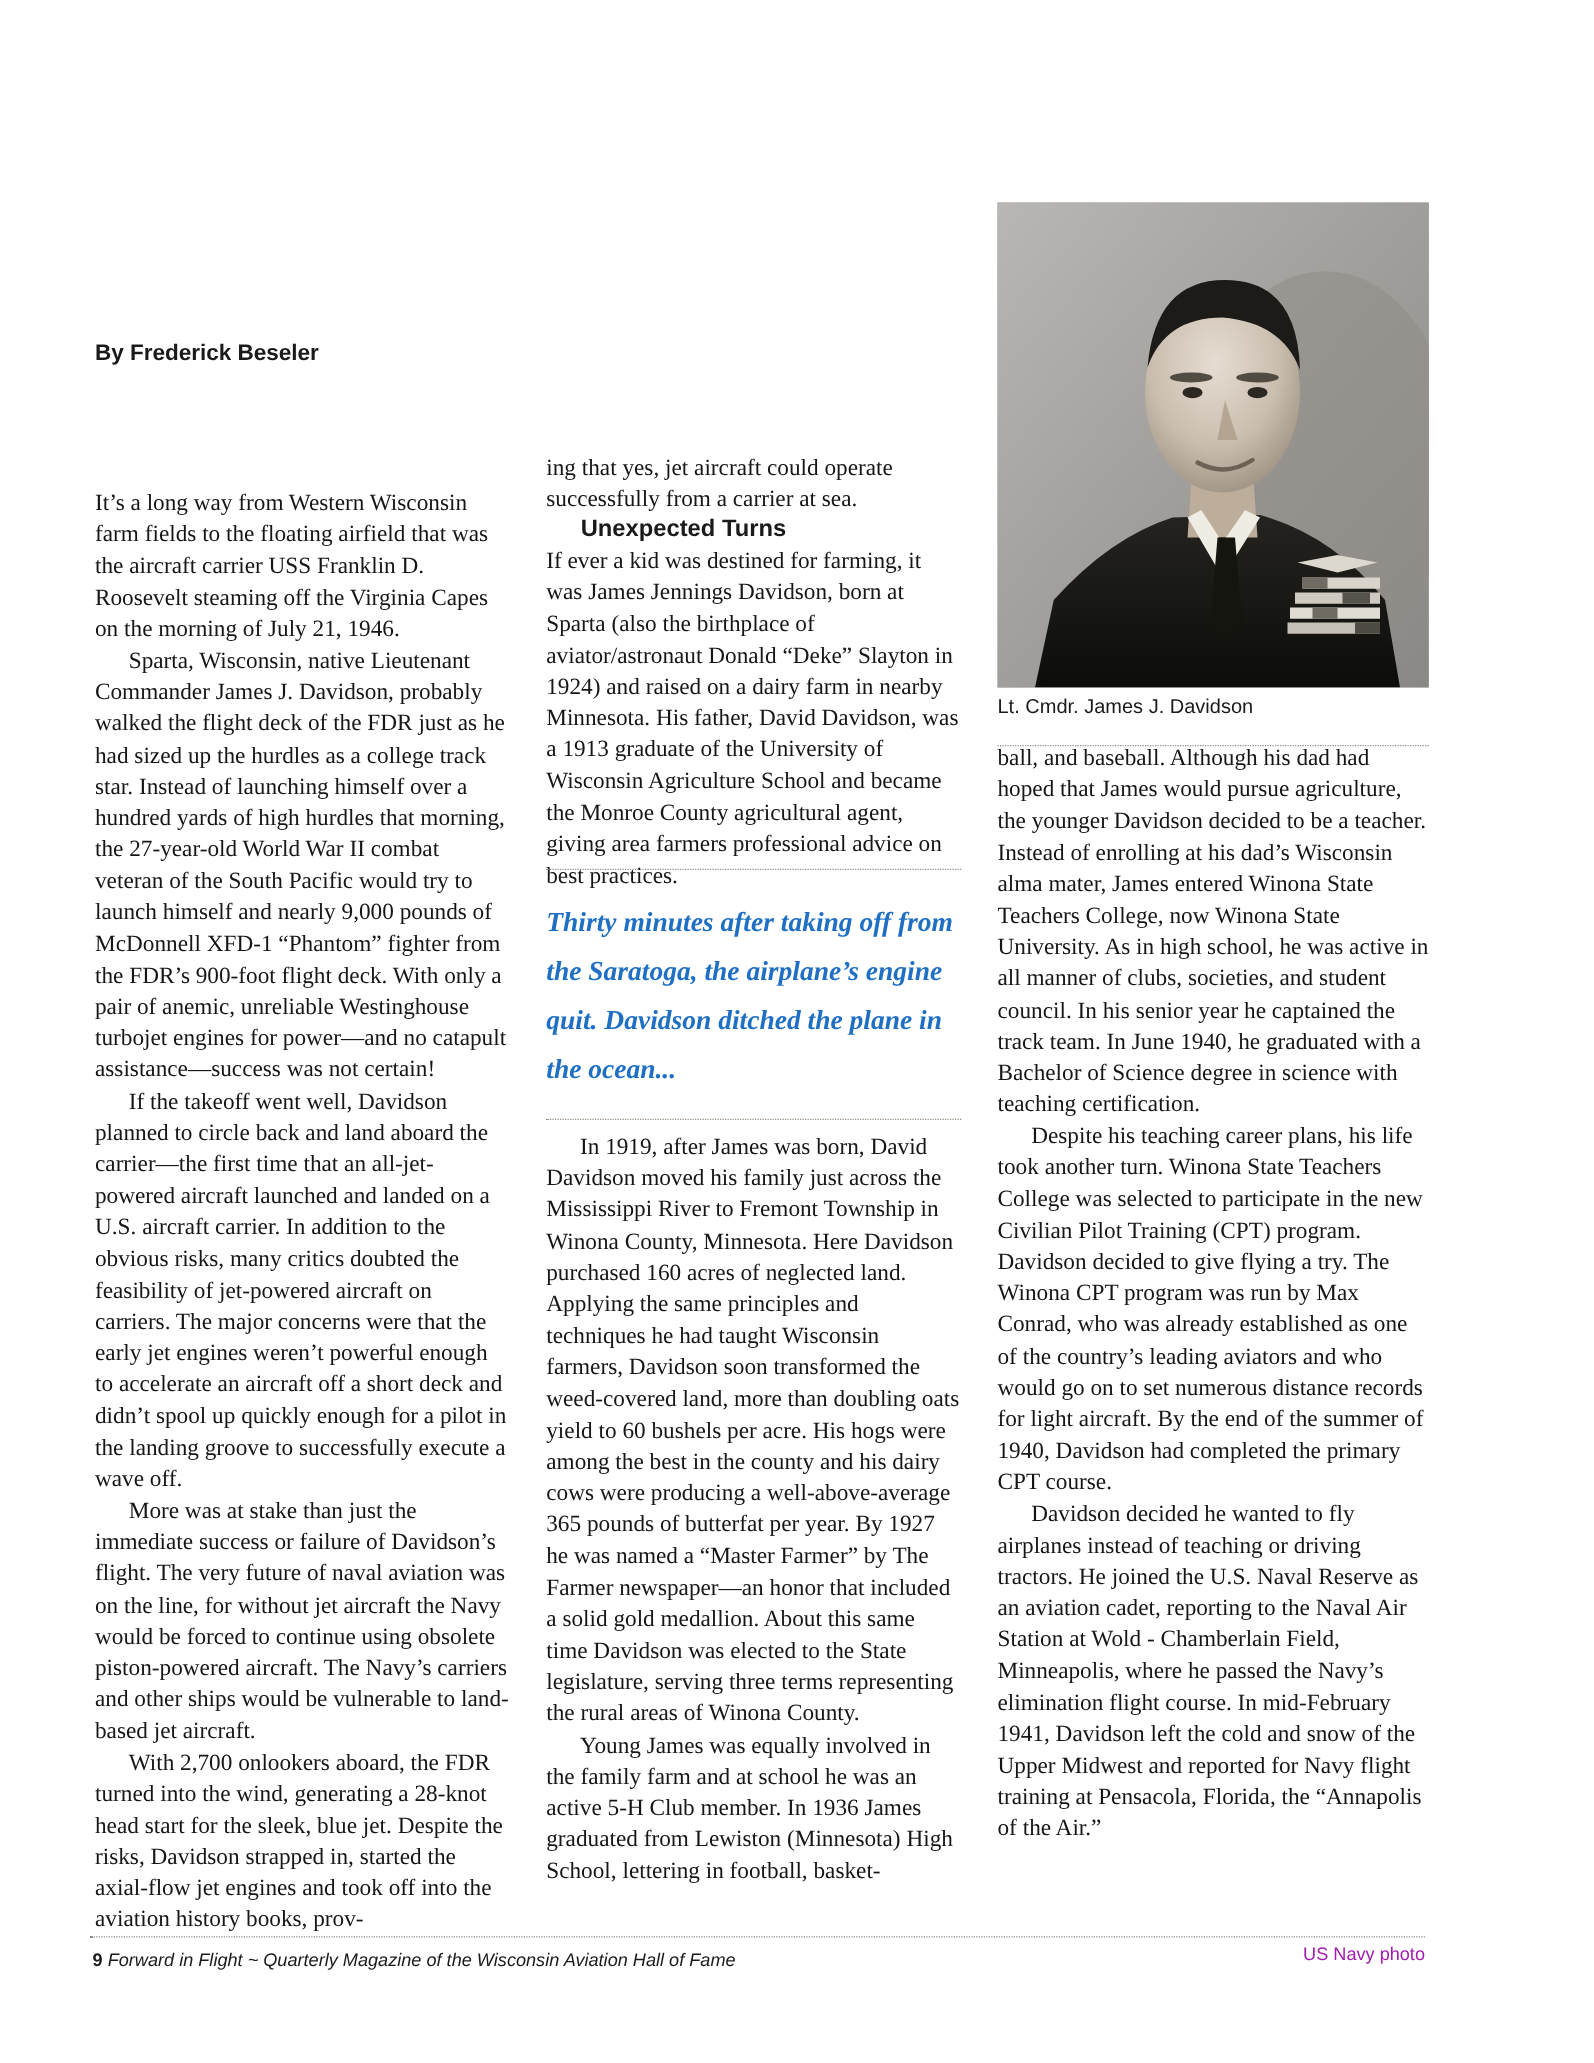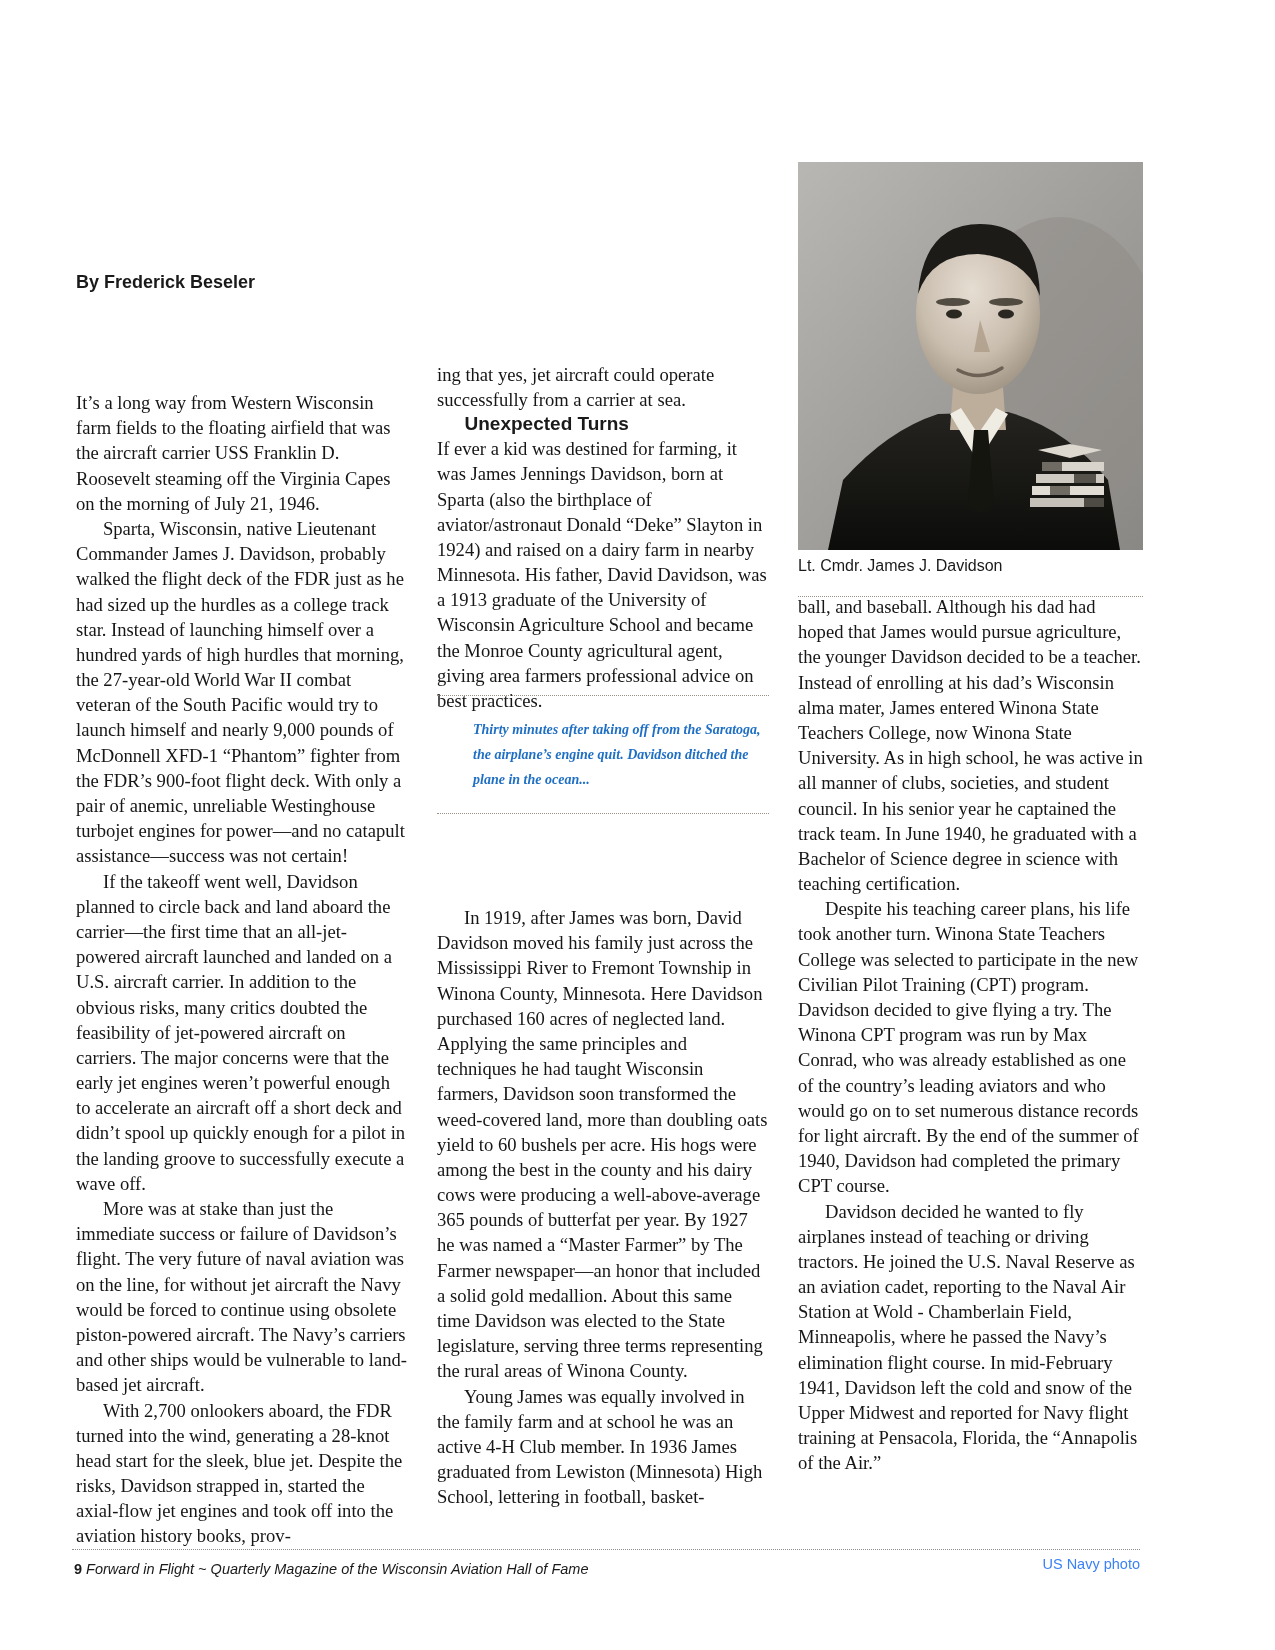--- a/index.html
+++ b/index.html
@@ -155,25 +155,24 @@
     width: 332px;
   }
   .pq-rule {
     border-top: 1px dotted #9a8f84;
     height: 0;
   }
   .pullquote {
     font-family: "Liberation Serif", serif;
     font-style: italic;
     font-weight: bold;
-    font-size: 14px;
+    font-size: 22px;
     line-height: 1.78;
     color: #1f6fc4;
     padding: 22px 0 20px 0;
-    margin-left: 36px;
   }
 
   
   .footer-rule {
     position: absolute;
     left: 72px;
     top: 1549px;
     width: 1068px;
     border-top: 1px dotted #8d8d8d;
   }
@@ -191,21 +190,21 @@
   }
   .footer-left .magline {
     font-style: italic;
   }
   .footer-right {
     position: absolute;
     right: 135px;
     top: 1556px;
     font-family: "Liberation Sans", sans-serif;
     font-size: 14.5px;
-    color: #3b82f6;
+    color: #a21caf;
   }
 </style>
 </head>
 <body>
 
 <div class="page">
 
 
   <div class="byline">By Frederick Beseler</div>
 
@@ -283,21 +282,21 @@
   </div>
 
   <div class="pullquote-box">
     <div class="pq-rule"></div>
     <div class="pullquote">Thirty minutes after taking off from the Saratoga, the airplane’s engine quit. Davidson ditched the plane in the ocean...</div>
     <div class="pq-rule"></div>
   </div>
 
   <div class="col" style="left:437px; top:905px; width:332px;">
     <p>In 1919, after James was born, David Davidson moved his family just across the Mississippi River to Fremont Township in Winona County, Minnesota. Here Davidson purchased 160 acres of neglected land. Applying the same principles and techniques he had taught Wisconsin farmers, Davidson soon transformed the weed-covered land, more than doubling oats yield to 60 bushels per acre. His hogs were among the best in the county and his dairy cows were producing a well-above-average 365 pounds of butterfat per year. By 1927 he was named a “Master Farmer” by The Farmer newspaper—an honor that included a solid gold medallion. About this same time Davidson was elected to the State legislature, serving three terms representing the rural areas of Winona County.</p>
-    <p>Young James was equally involved in the family farm and at school he was an active 4-H Club member. In 1936 James graduated from Lewiston (Minnesota) High School, lettering in football, basket-</p>
+    <p>Young James was equally involved in the family farm and at school he was an active 5-H Club member. In 1936 James graduated from Lewiston (Minnesota) High School, lettering in football, basket-</p>
   </div>
 
   <div class="col col-3">
     <p class="noindent">ball, and baseball. Although his dad had hoped that James would pursue agriculture, the younger Davidson decided to be a teacher. Instead of enrolling at his dad’s Wisconsin alma mater, James entered Winona State Teachers College, now Winona State University. As in high school, he was active in all manner of clubs, societies, and student council. In his senior year he captained the track team. In June 1940, he graduated with a Bachelor of Science degree in science with teaching certification.</p>
     <p>Despite his teaching career plans, his life took another turn. Winona State Teachers College was selected to participate in the new Civilian Pilot Training (CPT) program. Davidson decided to give flying a try. The Winona CPT program was run by Max Conrad, who was already established as one of the country’s leading aviators and who would go on to set numerous distance records for light aircraft. By the end of the summer of 1940, Davidson had completed the primary CPT course.</p>
     <p>Davidson decided he wanted to fly airplanes instead of teaching or driving tractors. He joined the U.S. Naval Reserve as an aviation cadet, reporting to the Naval Air Station at Wold - Chamberlain Field, Minneapolis, where he passed the Navy’s elimination flight course. In mid-February 1941, Davidson left the cold and snow of the Upper Midwest and reported for Navy flight training at Pensacola, Florida, the “Annapolis of the Air.”</p>
   </div>
 
   <div class="footer-rule"></div>
   <div class="footer-left">

